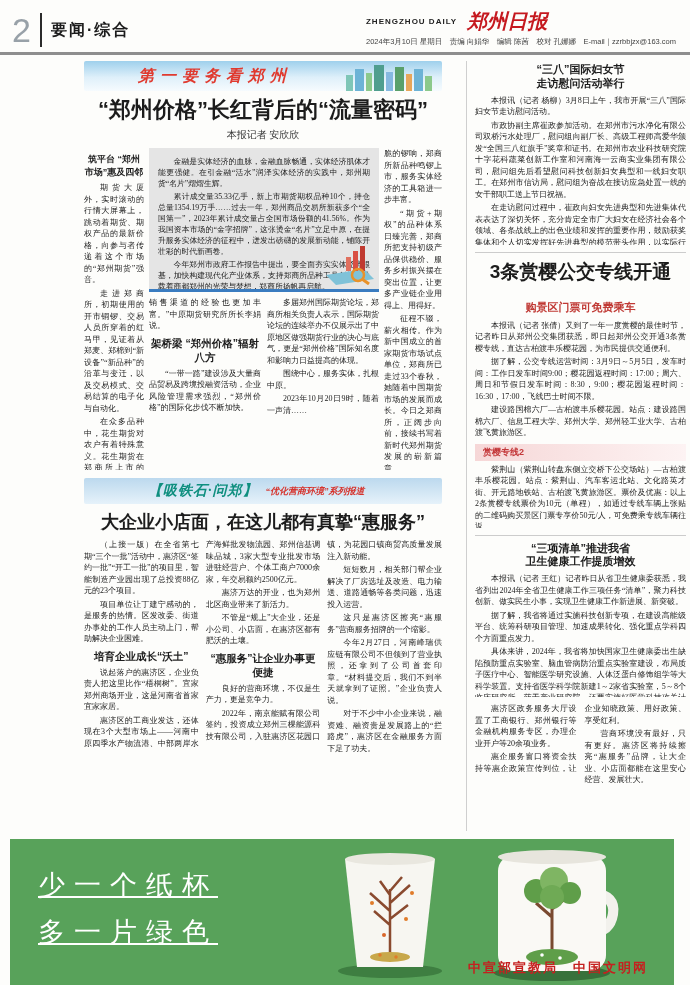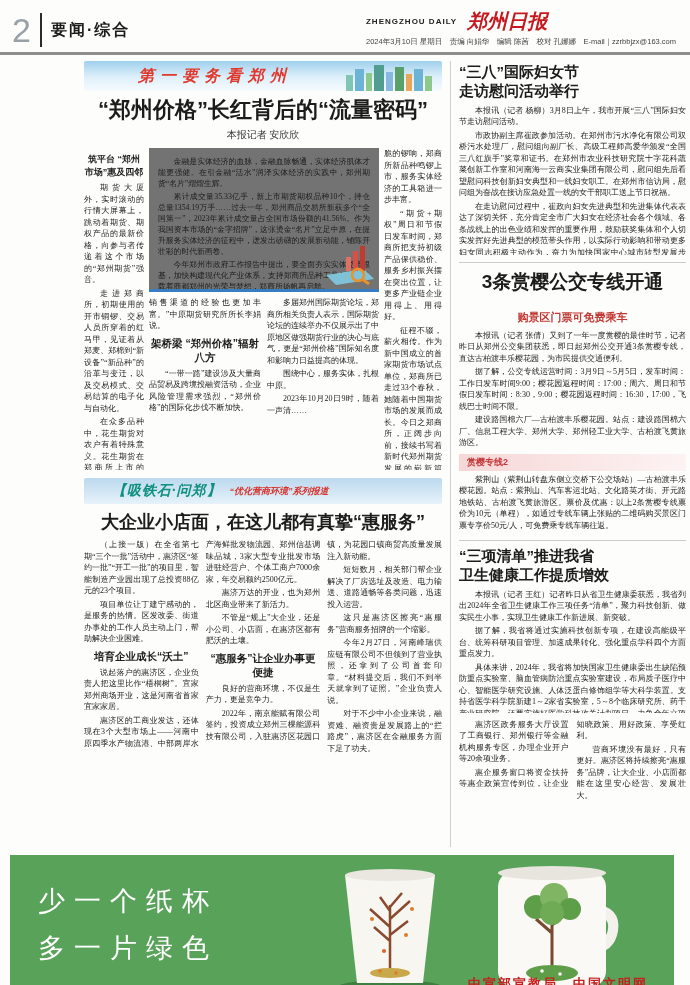--- a/index.html
+++ b/index.html
@@ -10,21 +10,21 @@
   .hdr-left{display:flex;align-items:center;gap:9px;}
   .pageno{font-size:34px;color:#98a1a8;line-height:1;font-family:"Liberation Sans",sans-serif;}
   .vbar{width:2px;height:34px;background:#2b2b2b;}
   .section{font-size:16px;font-weight:bold;letter-spacing:2px;font-family:Liberation Sans, sans-serif;}
   .hdr-right{text-align:left;}
   .m-en{font-size:8px;font-weight:bold;letter-spacing:1px;color:#222;margin-right:6px;
         font-family:"Liberation Sans",sans-serif;vertical-align:middle;}
   .m-cn{font-size:20px;color:#c5191f;font-weight:bold;font-style:italic;vertical-align:middle;}
   .dateline{font-size:7.5px;color:#444;margin-top:2px;font-family:"Liberation Sans",sans-serif;}
 
-  .content{display:flex;gap:8px;padding:6px 4px 0 84px;}
+  .content{display:flex;gap:24px;padding:6px 4px 0 84px;}
   .lcol{width:358px;flex:none;}
   .rcol{flex:1;min-width:0;border-left:1px solid #cfcfcf;padding-left:8px;}
 
   .banner{height:30px;background:linear-gradient(180deg,#9fd0ec,#dff0fa 55%,#f6fbfe);
           display:flex;align-items:center;position:relative;overflow:hidden;margin-bottom:4px;border-radius:2px;}
   .banner-text{font-size:16px;font-weight:bold;font-style:italic;color:#e03a2f;
                letter-spacing:6px;margin-left:54px;}
   .banner svg{position:absolute;right:4px;bottom:0;}
 
   .headline1{font-size:22px;font-weight:bold;text-align:center;margin:4px 0 3px;
@@ -33,52 +33,52 @@
 
   .mbody{display:flex;gap:5px;height:322px;overflow:hidden;}
   .mcol-a{width:60px;flex:none;}
   .mmid{width:230px;flex:none;display:flex;flex-direction:column;}
   .mcol-d{flex:1;min-width:0;}
   .t{font-size:8px;line-height:11.5px;text-align:justify;margin:0 0 2px;text-indent:2em;}
   .nt{text-indent:0;}
   .sub{font-size:10.5px;font-weight:bold;text-align:center;margin:5px 0 3px;
        font-family:"Liberation Sans",sans-serif;}
   .mcol-a .sub{font-size:9px;}
-  .bluebox{background:#737373;border-bottom:3px solid #3a7cc0;padding:8px 9px 5px;
+  .bluebox{background:#e5e5e5;border-bottom:3px solid #3a7cc0;padding:8px 9px 5px;
            height:128px;overflow:hidden;position:relative;flex:none;}
   .bluebox .t{font-size:7.8px;line-height:11px;}
   .bluebox svg{position:absolute;right:3px;bottom:4px;}
   .midcols{columns:2;column-gap:6px;margin-top:5px;height:180px;overflow:hidden;}
 
   .hsep{border-top:1px solid #ccc;margin:7px 0 6px;}
-  .hl2{font-size:15px;font-weight:bold;line-height:1.25;margin:2px 0 4px;
+  .hl2{font-size:11px;font-weight:bold;text-align:center;line-height:1.25;margin:2px 0 4px;
        font-family:"Liberation Sans",sans-serif;}
   .hl-bus{font-size:19px;font-weight:bold;text-align:center;margin:2px 0 15px;
           font-family:"Liberation Sans",sans-serif;}
   .subtitle{text-align:center;color:#c03a35;font-weight:bold;font-size:11px;margin:2px 0 5px;
             font-family:"Liberation Sans",sans-serif;}
   .rbody{overflow:hidden;}
   .rb-women{max-height:150px;}
   .rb-bus{max-height:208px;}
   .rb-health{max-height:124px;}
   .route-tag{background:linear-gradient(90deg,#f6d7d7,#fdf3f3);color:#c4393b;font-weight:bold;
              font-size:9px;padding:2px 8px;margin:5px 0 3px;font-family:"Liberation Sans",sans-serif;}
   .cont2{columns:2;column-gap:8px;margin-top:6px;height:128px;overflow:hidden;}
 
   .svc-banner{height:26px;background:linear-gradient(180deg,#bcd9ee,#e6f2fa);display:flex;
-              align-items:center;gap:8px;padding-left:28px;margin-top:8px;border-radius:2px;}
+              align-items:center;gap:8px;padding-left:64px;margin-top:8px;border-radius:2px;}
   .svc-title{color:#0f8f7f;font-weight:bold;font-style:italic;font-size:14px;letter-spacing:1px;}
   .svc-series{color:#d6332c;font-weight:bold;font-style:italic;font-size:9px;}
   .svc-headline{font-size:18px;font-weight:bold;text-align:center;margin:6px 0 5px;
                 font-family:"Liberation Sans",sans-serif;}
   .svc-body{columns:3;column-gap:7px;height:252px;overflow:hidden;}
 
   .ad{position:relative;margin:8px 16px 0 10px;height:148px;background:#58a25a;overflow:hidden;}
   .slogan{position:absolute;left:28px;top:22px;color:#fff;font-size:27px;letter-spacing:9px;
-          line-height:1.75;font-family:"DejaVu Sans",sans-serif;}
+          line-height:1.75;font-family:"DejaVu Sans",sans-serif;text-decoration:underline;}
   .credit{position:absolute;right:26px;bottom:10px;color:#c5201f;font-weight:bold;font-size:13px;
           letter-spacing:2px;font-family:"Liberation Sans",sans-serif;}
   .cup{position:absolute;left:310px;bottom:6px;}
   .mug{position:absolute;left:470px;bottom:4px;}
 </style>
 </head>
 <body>
 
 <div class="hdr">
   <div class="hdr-left">
@@ -140,21 +140,21 @@
           <p class="t nt">销售渠道的经验也更加丰富。”中原期货研究所所长李娟说。</p>
           <div class="sub">架桥梁 “郑州价格”辐射八方</div>
           <p class="t">“一带一路”建设涉及大量商品贸易及跨境投融资活动，企业风险管理需求强烈，“郑州价格”的国际化步伐不断加快。</p>
           <p class="t">多届郑州国际期货论坛，郑商所相关负责人表示，国际期货论坛的连续举办不仅展示出了中原地区做强期货行业的决心与底气，更是“郑州价格”国际知名度和影响力日益提高的体现。</p>
           <p class="t">围绕中心，服务实体，扎根中原。</p>
           <p class="t">2023年10月20日9时，随着一声清……</p>
         </div>
       </div>
       <div class="mcol-d">
         <p class="t nt">脆的锣响，郑商所新品种鸣锣上市，服务实体经济的工具箱进一步丰富。</p>
-        <p class="t">“期货+期权”周日和节假日发车时间，郑商所把支持初级产品保供稳价、服务乡村振兴摆在突出位置，让更多产业链企业用得上、用得好。</p>
+        <p class="t">“期货+期权”的品种体系日臻完善，郑商所把支持初级产品保供稳价、服务乡村振兴摆在突出位置，让更多产业链企业用得上、用得好。</p>
         <p class="t">征程不辍，薪火相传。作为新中国成立的首家期货市场试点单位，郑商所已走过33个春秋，她随着中国期货市场的发展而成长。今日之郑商所，正阔步向前，接续书写着新时代郑州期货发展的崭新篇章。</p>
       </div>
     </div>
 
     <div class="svc-banner">
       <span class="svc-title">【吸铁石·问郑】</span>
       <span class="svc-series">“优化营商环境”系列报道</span>
     </div>
     <div class="svc-headline">大企业小店面，在这儿都有真挚“惠服务”</div>
     <div class="svc-body">

